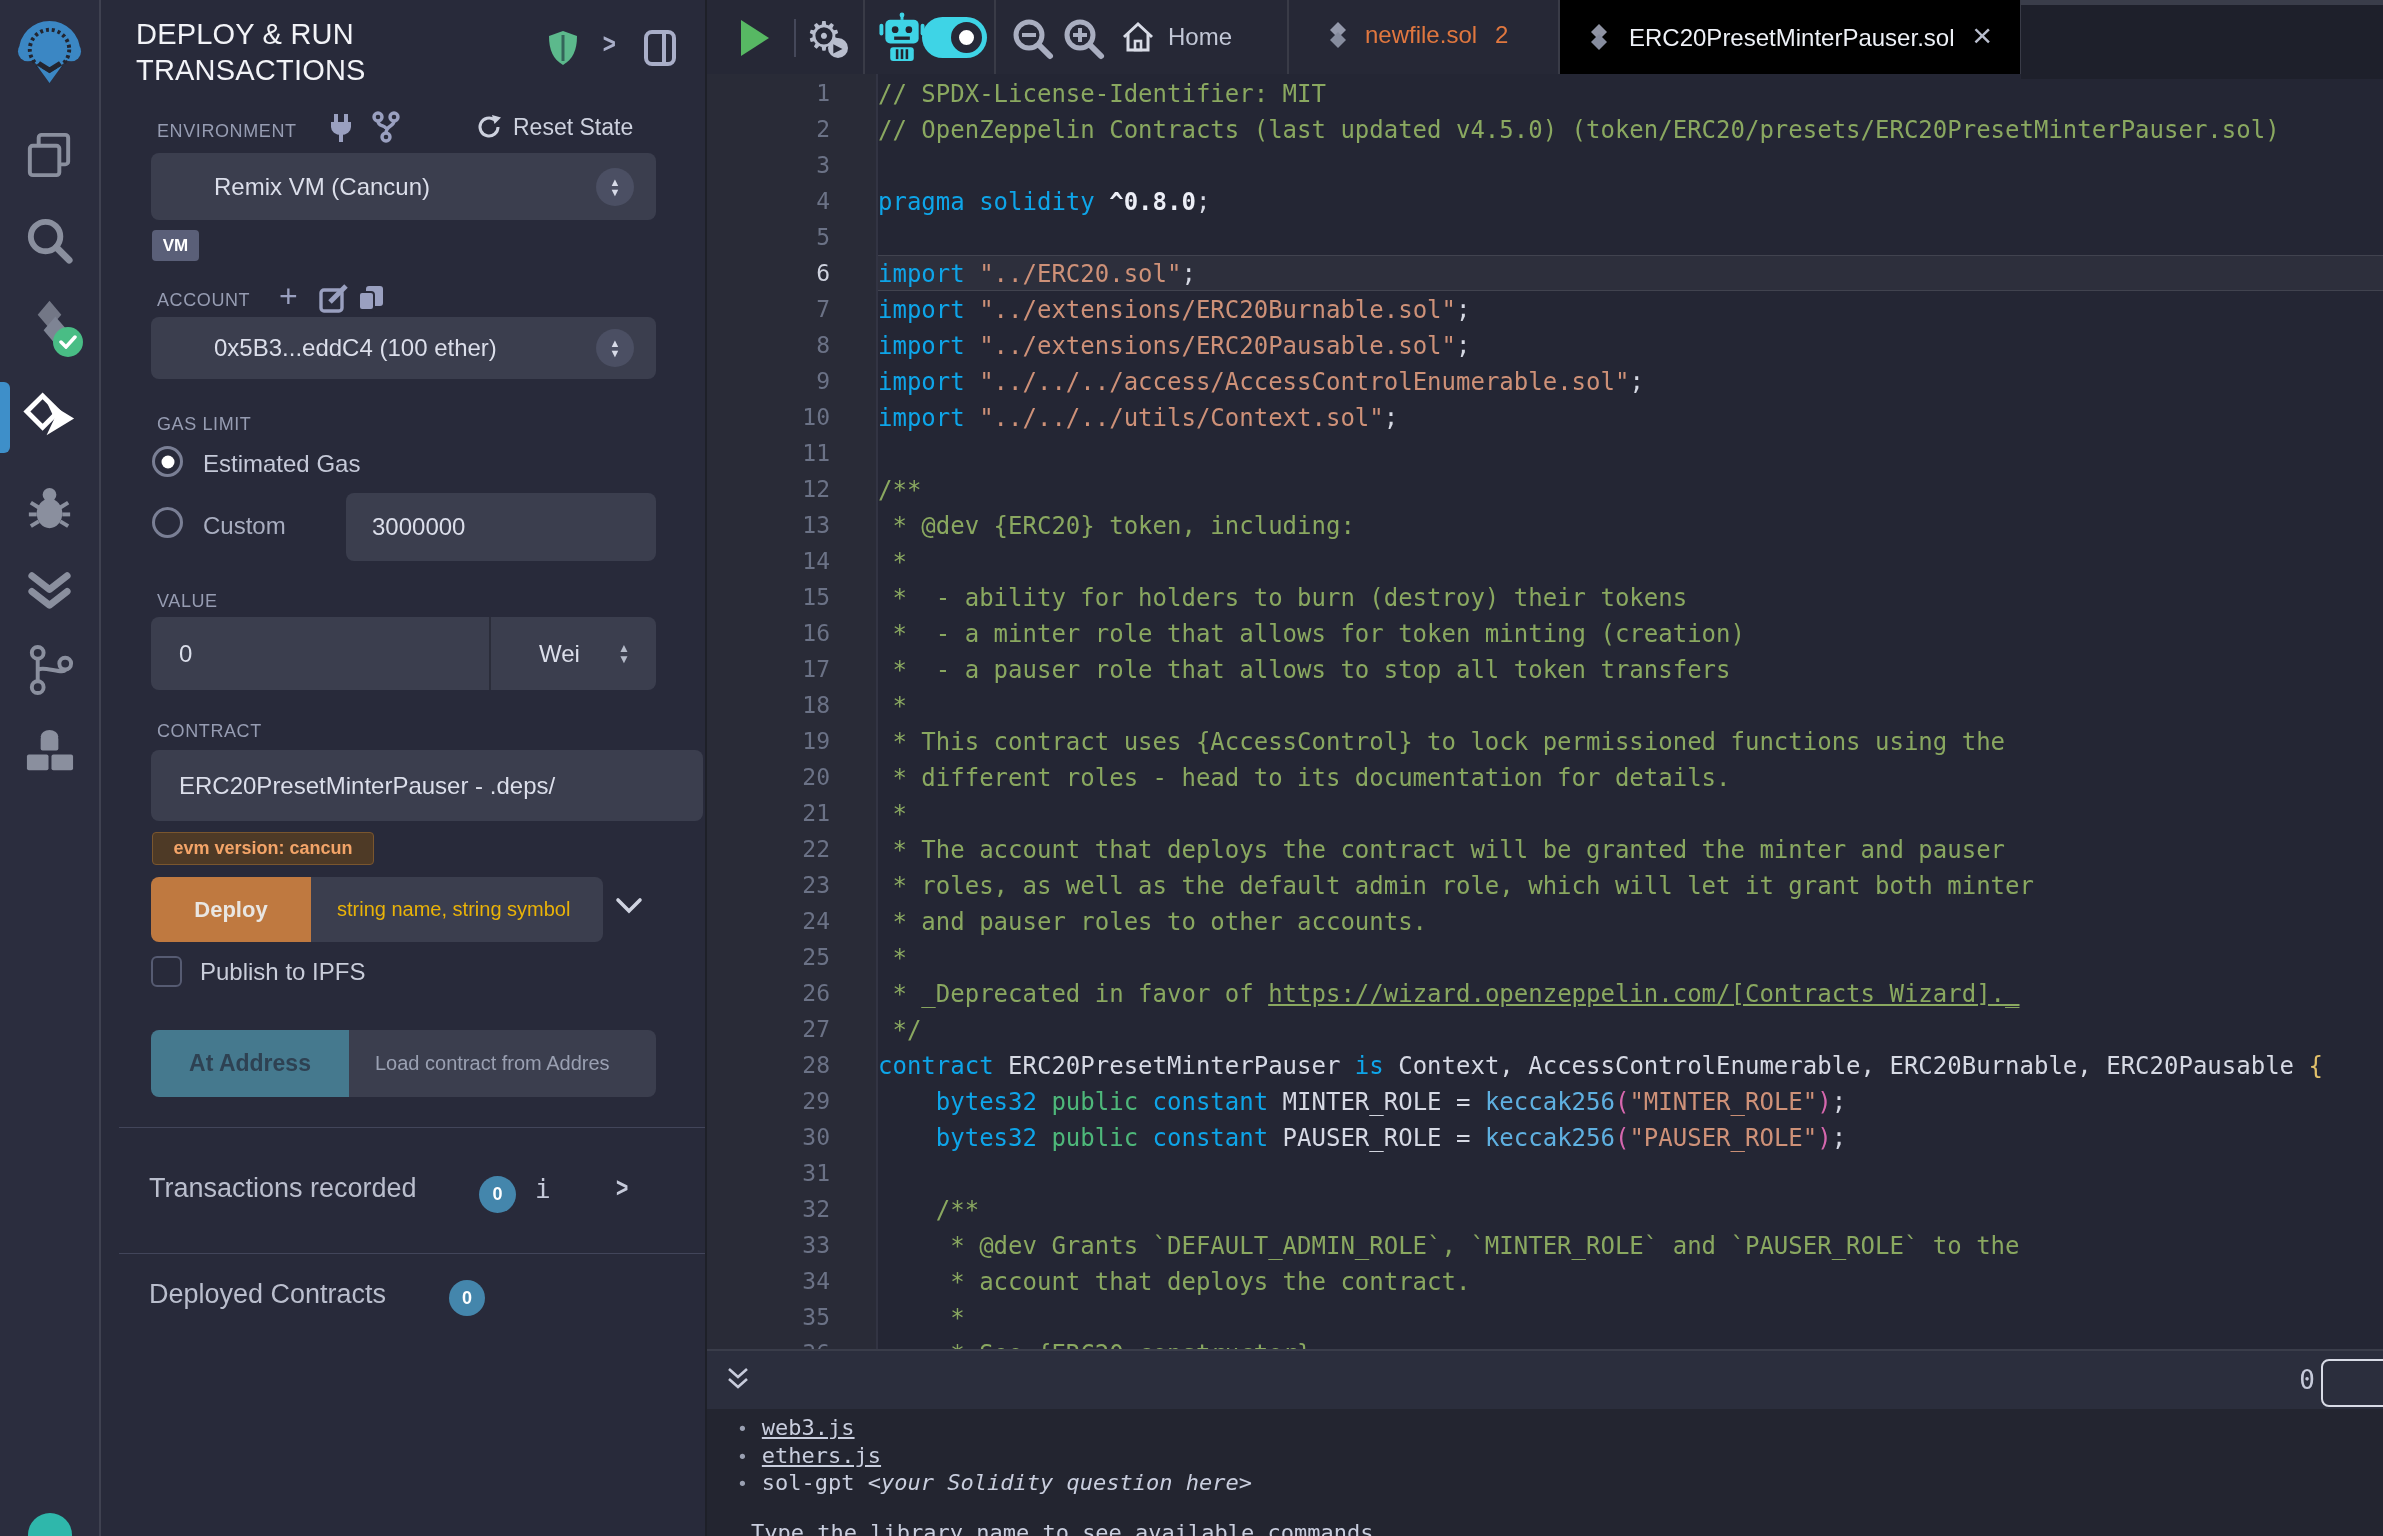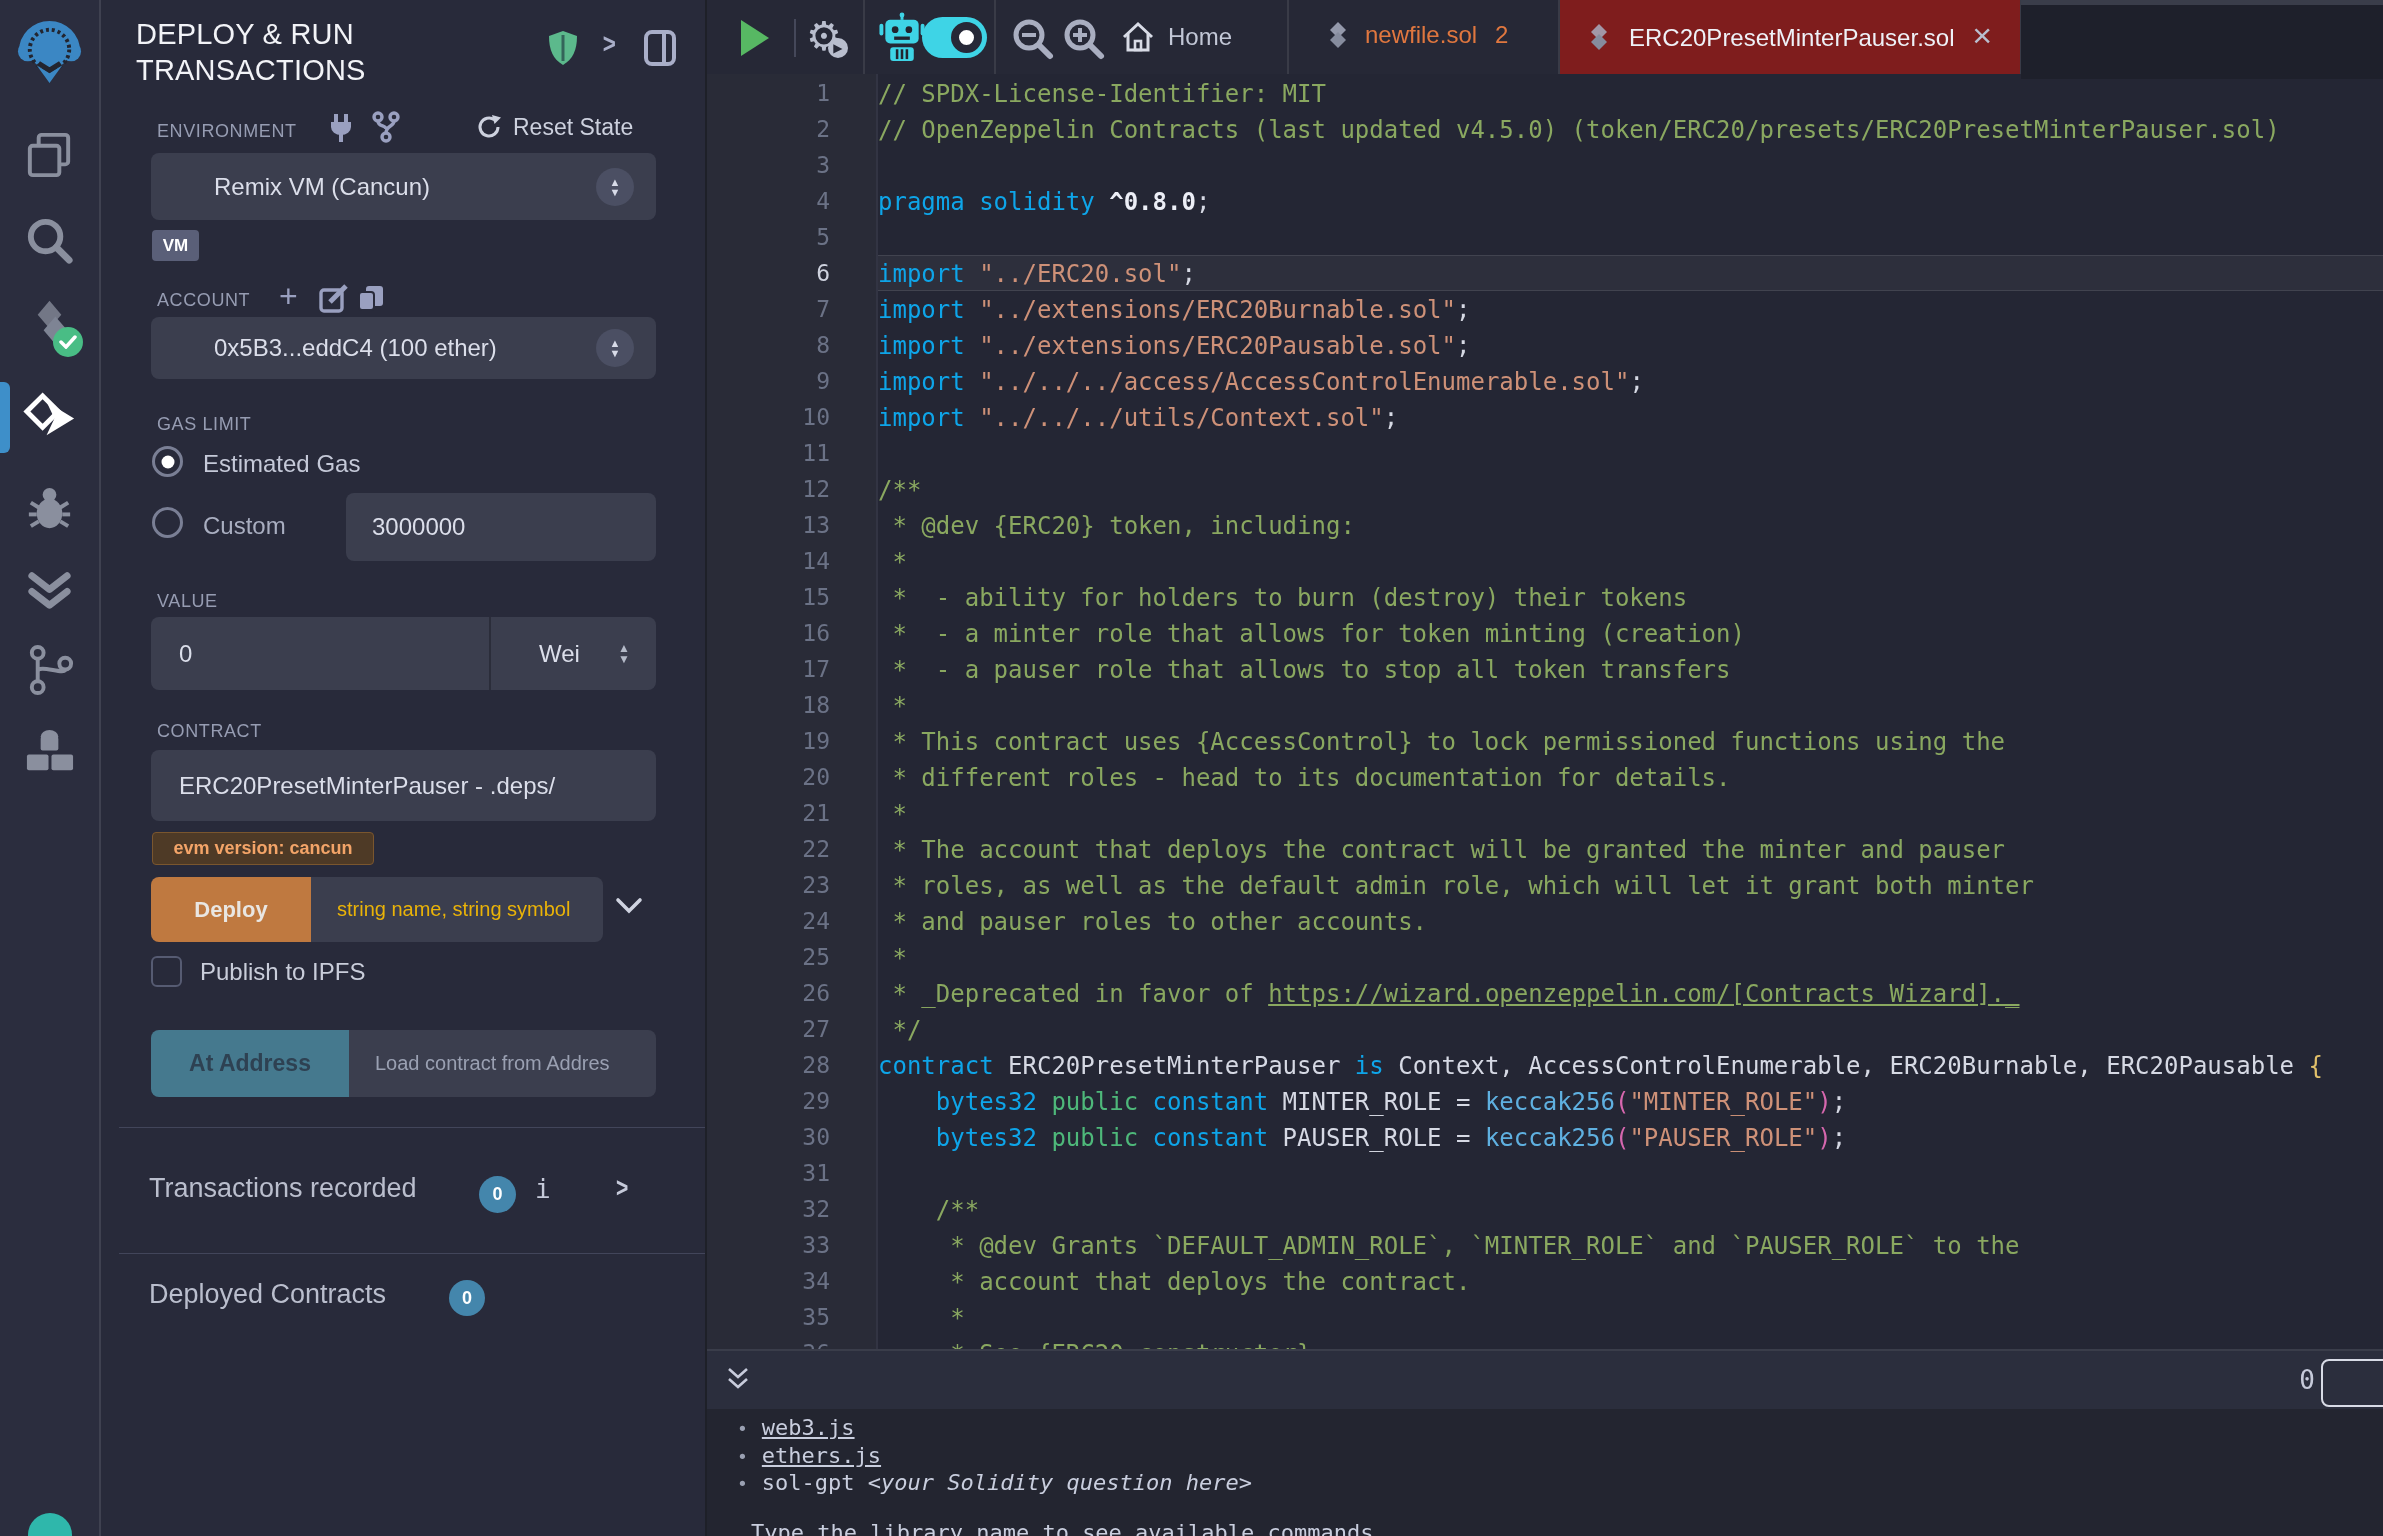--- a/index.html
+++ b/index.html
@@ -32,21 +32,21 @@
   .pdiv{position:absolute;left:18px;width:586px;height:1px;background:#42455a;}
   .sect{position:absolute;font-size:27px;color:#babecd;}
   .cnt-badge{position:absolute;width:37px;height:37px;border-radius:50%;background:#4486ac;color:#fff;font-weight:bold;font-size:18px;display:flex;align-items:center;justify-content:center;}
   .row-chev{position:absolute;color:#c6cada;font-size:28px;font-weight:600;transform:scaleX(.75);}
   .i-ic{position:absolute;font-family:"DejaVu Sans Mono",monospace;font-size:26px;color:#c6cada;}
   
   .editor{position:absolute;left:707px;top:0;width:1677px;height:1537px;background:#242634;}
   .tabbar{position:absolute;left:0;top:0;width:100%;height:74px;background:#262836;}
   .tb-sep{position:absolute;top:0;width:2px;height:74px;background:#393b47;}
   .tb-sep.short{top:19px;height:38px;background:#45485a;}
-  .tab-active{position:absolute;left:851px;top:0;width:460px;height:74px;background:#7f1d1d;border-left:2px solid #393b47;border-right:2px solid #393b47;}
+  .tab-active{position:absolute;left:851px;top:0;width:460px;height:74px;background:#000000;border-left:2px solid #393b47;border-right:2px solid #393b47;}
   .tab-rest{position:absolute;left:1314px;top:0;width:396px;height:74px;background:#1e202b;border-top:5px solid #3a3d4a;}
   .tab-label{position:absolute;top:24px;font-size:24px;}
   .toggle{position:absolute;left:215px;top:17px;width:65px;height:41px;border-radius:21px;background:#3ed4e6;cursor:pointer;}
   .toggle .knob{position:absolute;right:5px;top:5px;width:31px;height:31px;border-radius:50%;background:#fff;border:8px solid #262837;box-sizing:border-box;}
   
   .codearea{position:absolute;left:0;top:74px;width:100%;height:1275px;overflow:hidden;display:flex;}
   .gutter{width:169px;background:#292b37;border-right:2px solid #323443;flex-shrink:0;padding-top:1px;}
   .ln{height:36px;line-height:36px;text-align:right;padding-right:46px;color:#6b7286;font-family:"DejaVu Sans Mono",monospace;font-size:23px;}
   .ln.act{color:#ced2de;}
   .codecol{flex:1;padding-top:1px;overflow:hidden;}
@@ -246,21 +246,21 @@
     <span style="padding-left:28px;flex:0 0 338px">0</span>
     <span style="border-left:2px solid #2b2d3a;height:73px"></span>
     <span style="padding-left:48px;font-size:24px">Wei</span>
     <span style="margin-left:38px;display:flex;flex-direction:column;font-size:12px;line-height:11px;color:#b4bac8">
         <span>▲</span>
         <span>▼</span>
       </span>
   </div>
 
   <div class="lbl" style="left:56px;top:721px">CONTRACT</div>
-  <div class="box" style="left:50px;top:750px;width:505px;height:71px;padding-left:28px;overflow:hidden;white-space:nowrap;cursor:pointer">
+  <div class="box" style="left:50px;top:750px;width:552px;height:71px;padding-left:28px;overflow:hidden;white-space:nowrap;cursor:pointer">
     <span>ERC20PresetMinterPauser - .deps/</span>
   </div>
   <div class="evm-badge">evm version: cancun</div>
 
   <div class="btn-deploy">Deploy</div>
   <div class="inp-deploy">string name, string symbol</div>
   <div style="position:absolute;left:513px;top:896px;cursor:pointer">
     <svg width="30" height="20" viewBox="0 0 30 20">
         <polyline points="4,4 15,15 26,4" fill="none" stroke="#cfd3e0" stroke-width="3.6" stroke-linecap="round"></polyline>
       </svg>

